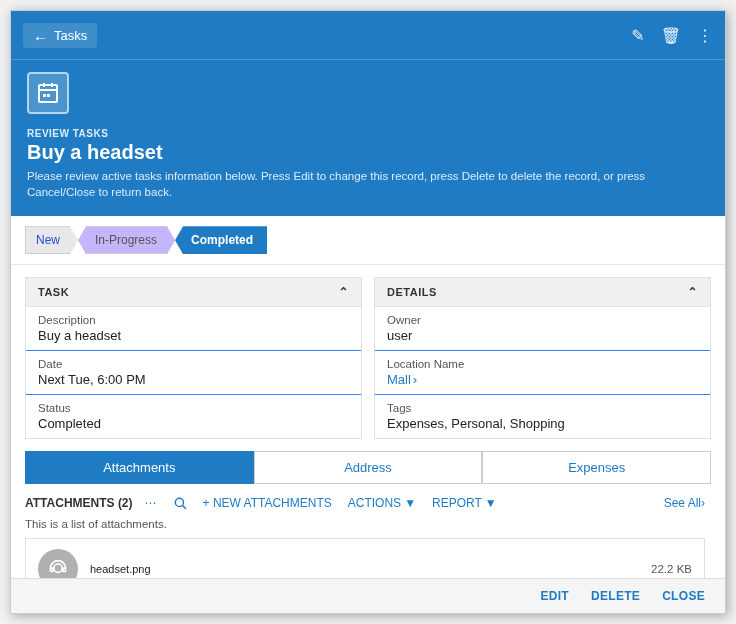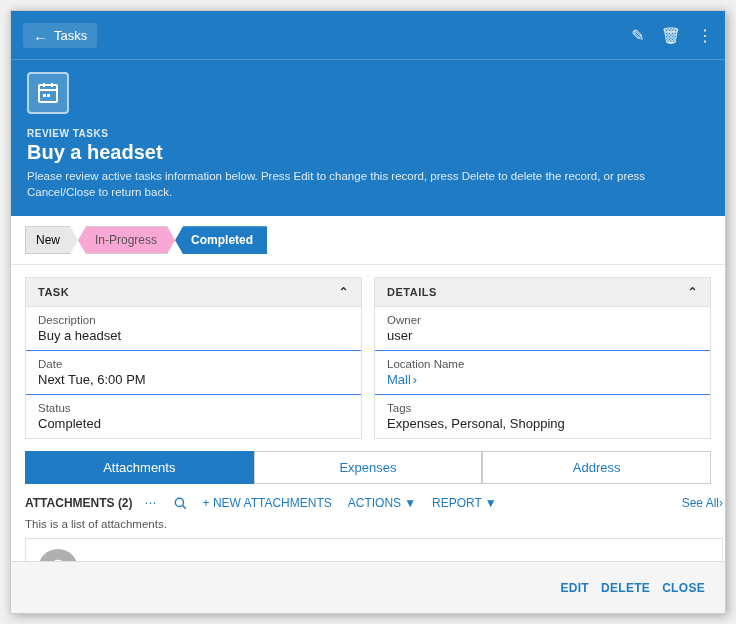--- a/index.html
+++ b/index.html
@@ -129,28 +129,28 @@
       display: flex;
       align-items: center;
       font-size: 12px;
       height: 28px;
       padding: 0 14px 0 10px;
       position: relative;
       cursor: pointer;
     }
     .step-new {
       background: #e8e8e8;
-      color: #000000;
+      color: #1d4ed8;
       border: 1px solid #ccc;
       border-right: none;
       clip-path: polygon(0 0, calc(100% - 8px) 0, 100% 50%, calc(100% - 8px) 100%, 0 100%);
       padding-right: 18px;
     }
     .step-inprogress {
-      background: #f9a8d4;
+      background: #c4b5fd;
       color: #555;
       border: 1px solid #ccc;
       border-right: none;
       clip-path: polygon(8px 0, calc(100% - 8px) 0, 100% 50%, calc(100% - 8px) 100%, 8px 100%, 0 50%);
       padding: 0 18px 0 16px;
     }
     .step-completed {
       background: #1e7bc4;
       color: #fff;
       font-weight: 600;
@@ -229,21 +229,21 @@
       color: #fff;
       border-color: #1e7bc4;
     }
     .tab-inactive {
       background: #fff;
       color: #1e7bc4;
       border-color: #ccc;
     }
     
     .attachments-section {
-      padding: 10px 2px 0 14px;
+      padding: 10px 20px 0 14px;
       flex: 1;
       display: flex;
       flex-direction: column;
     }
     .attachments-toolbar {
       display: flex;
       align-items: center;
       gap: 8px;
       margin-bottom: 6px;
     }
@@ -309,22 +309,23 @@
       color: #555;
     }
     
     .footer {
       background: #f5f5f5;
       border-top: 1px solid #ddd;
       display: flex;
       justify-content: flex-end;
       align-items: center;
       padding: 8px 14px;
-      flex-shrink: 0;
-      height: 52px;
+      gap: 10px;
+      flex-shrink: 0;
+      height: 35px;
     }
     .footer-btn {
       font-size: 12px;
       font-weight: 600;
       color: #1e7bc4;
       background: none;
       border: none;
       cursor: pointer;
       padding: 4px 6px;
       letter-spacing: 0.3px;
@@ -425,24 +426,24 @@
           </div>
         </div>
       </div>
     </div>
 
     <div class="tab-bar">
       <div class="tab tab-active">
         <span>Attachments</span>
       </div>
       <div class="tab tab-inactive">
+        <span>Address</span>
+      </div>
+      <div class="tab tab-inactive">
         <span>Expenses</span>
-      </div>
-      <div class="tab tab-inactive">
-        <span>Address</span>
       </div>
     </div>
 
     <div class="attachments-section">
       <div class="attachments-toolbar">
         <span class="attach-count">ATTACHMENTS (2)</span>
         <span class="toolbar-btn">⋯</span>
         <span class="toolbar-btn">
           <svg width="14" height="14" viewBox="0 0 24 24" fill="none" stroke="#1e7bc4" stroke-width="2.5">
             <circle cx="11" cy="11" r="7"></circle>

